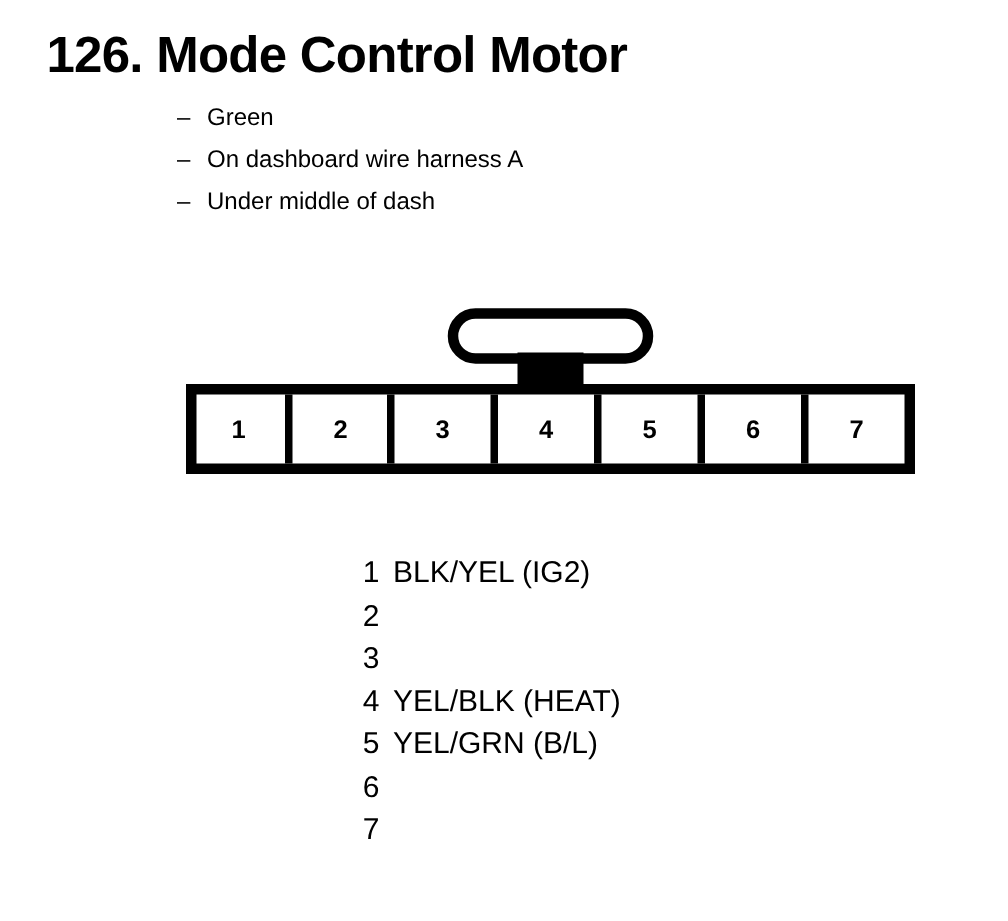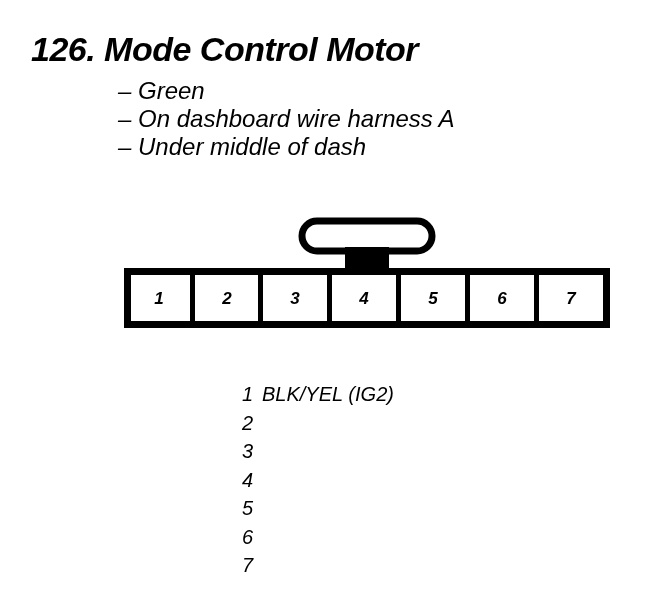--- a/index.html
+++ b/index.html
@@ -12,24 +12,23 @@
     height: 614px;
     position: relative;
     overflow: hidden;
     font-family: "Liberation Sans", sans-serif;
     color: #000000;
     -webkit-font-smoothing: none;
   }
 
   #page {
     position: absolute;
-    left: 0; top: 12px;
+    left: 0; top: 0;
     width: 672px;
     height: 442px;
-    font-style: italic;
   }
 
   
   .title {
     position: absolute;
     left: 31px;
     top: 18px;
     font-size: 34px;
     font-weight: bold;
     letter-spacing: -0.5px;
@@ -40,21 +39,21 @@
   
   .bullets {
     position: absolute;
     left: 118px;
     top: 66px;
     width: 420px;
   }
   .bullet-row {
     position: relative;
     height: 28px;
-    font-size: 24px;
+    font-size: 16px;
     line-height: 26px;
     white-space: nowrap;
   }
   .bullet-dash {
     display: inline-block;
     width: 20px;
   }
 
   
   .connector {
@@ -153,23 +152,25 @@
       <span class="legend-desc">BLK/YEL (IG2)</span>
     </div>
     <div class="legend-row">
       <span class="legend-num">2</span>
     </div>
     <div class="legend-row">
       <span class="legend-num">3</span>
     </div>
     <div class="legend-row">
       <span class="legend-num">4</span>
+      <span class="legend-desc">YEL/BLK (HEAT)</span>
     </div>
     <div class="legend-row">
       <span class="legend-num">5</span>
+      <span class="legend-desc">YEL/GRN (B/L)</span>
     </div>
     <div class="legend-row">
       <span class="legend-num">6</span>
     </div>
     <div class="legend-row">
       <span class="legend-num">7</span>
     </div>
   </div>
 
 </div>

